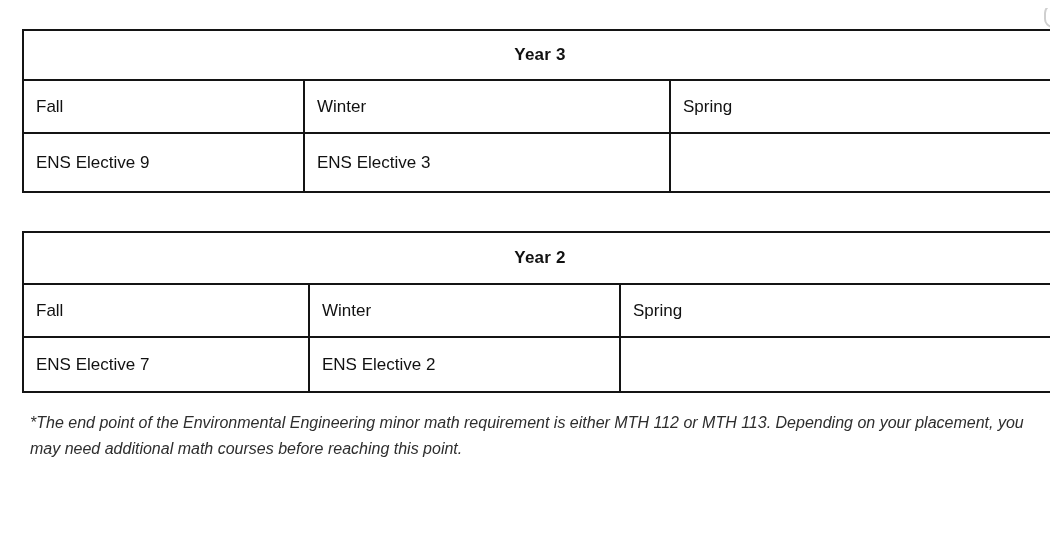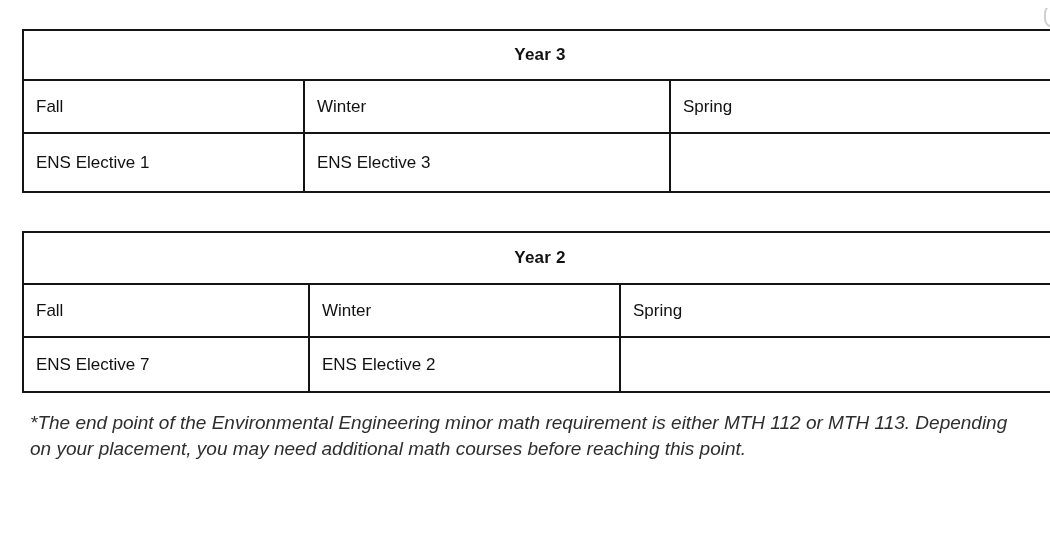--- a/index.html
+++ b/index.html
@@ -17,21 +17,21 @@
   .page{position:relative;width:1050px;height:542px;padding:13px 10px 0 6px;}
 
   table.plan{border-collapse:collapse;table-layout:fixed;width:1034px;}
   table.plan td{border:2px solid var(--border);vertical-align:middle;font-size:17px;color:var(--text);padding:0 12px;background:#ffffff;}
   td.head{background:var(--header-bg);font-weight:bold;text-align:center;font-size:17.5px;letter-spacing:.2px;}
   td.note{background:var(--note-bg);color:var(--accent-red);}
   td.note.center{text-align:center;}
   td.note.left{text-align:left;}
   .gap{height:38px;}
 
-  .footnote{margin-top:9px;font-style:italic;font-size:19px;line-height:26px;color:var(--footnote);max-width:1014px;}
+  .footnote{margin-top:9px;font-style:italic;font-size:16px;line-height:26px;color:var(--footnote);max-width:1014px;}
 
   .corner-widget{position:absolute;top:-12px;right:-6px;width:28px;height:24px;background:#ffffff;border:2px solid var(--widget-border);border-radius:9px;}
   .corner-widget .glyph{position:absolute;left:6px;top:12px;width:8px;height:4px;background:#b9b9b9;border-radius:2px;}
 </style>
 </head>
 <body>
 
 <div class="page">
 
   <div class="corner-widget">
@@ -47,21 +47,21 @@
     <tbody>
       <tr style="height:50px">
         <td colspan="3" class="head">Year 3</td>
       </tr>
       <tr style="height:53px">
         <td>Fall</td>
         <td>Winter</td>
         <td>Spring</td>
       </tr>
       <tr style="height:59px">
-        <td>ENS Elective 1</td>
+        <td>ENS Elective 9</td>
         <td>ENS Elective 3</td>
         <td></td>
       </tr>
     </tbody>
   </table>
 
   <div class="gap"></div>
 
   <table class="plan">
     <colgroup>

